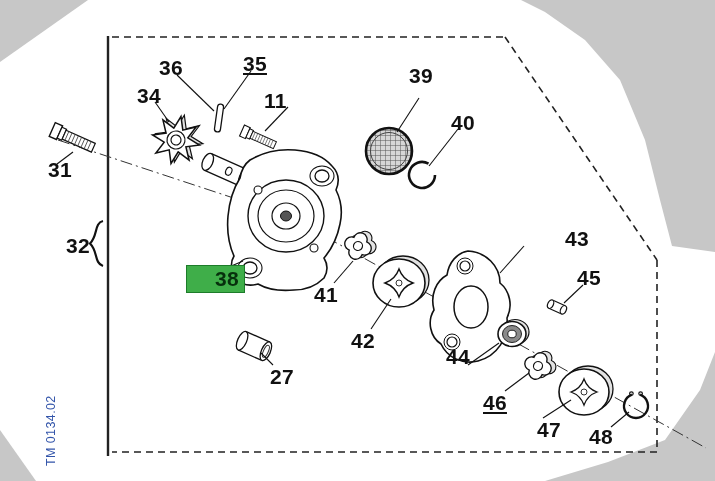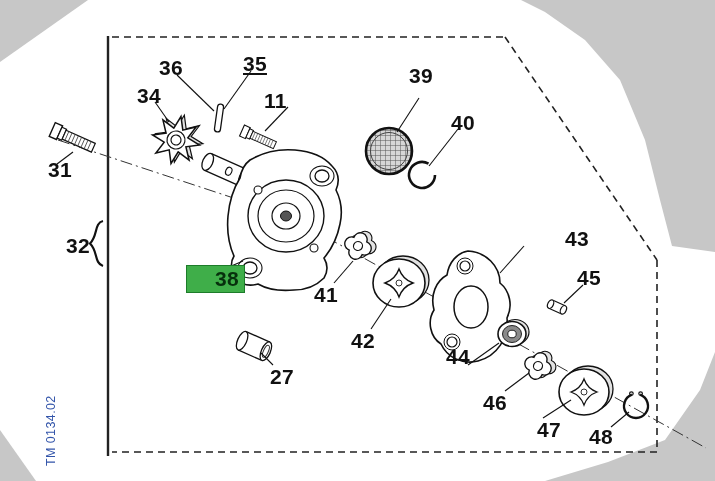--- a/index.html
+++ b/index.html
@@ -197,18 +197,18 @@
   <div class="plabel" style="left:264px; top:90px;">11</div>
   <div class="plabel hl" style="left:186px; top:265px;padding-left:28px;">38</div>
   <div class="plabel" style="left:409px; top:65px;">39</div>
   <div class="plabel" style="left:451px; top:112px;">40</div>
   <div class="plabel" style="left:270px; top:366px;">27</div>
   <div class="plabel" style="left:314px; top:284px;">41</div>
   <div class="plabel" style="left:351px; top:330px;">42</div>
   <div class="plabel" style="left:517px; top:228px;margin-left:48px;">43</div>
   <div class="plabel" style="left:446px; top:346px;">44</div>
   <div class="plabel" style="left:577px; top:267px;">45</div>
-  <div class="plabel" style="left:483px; top:392px;">46</div>
+  <div class="plabel" style="left:483px; top:392px;text-decoration:underline;">46</div>
   <div class="plabel" style="left:537px; top:419px;text-align:right;">47</div>
   <div class="plabel" style="left:589px; top:426px;">48</div>
 
   <div class="code-label">TM 0134.02</div>
 </div>
 
 </body></html>

